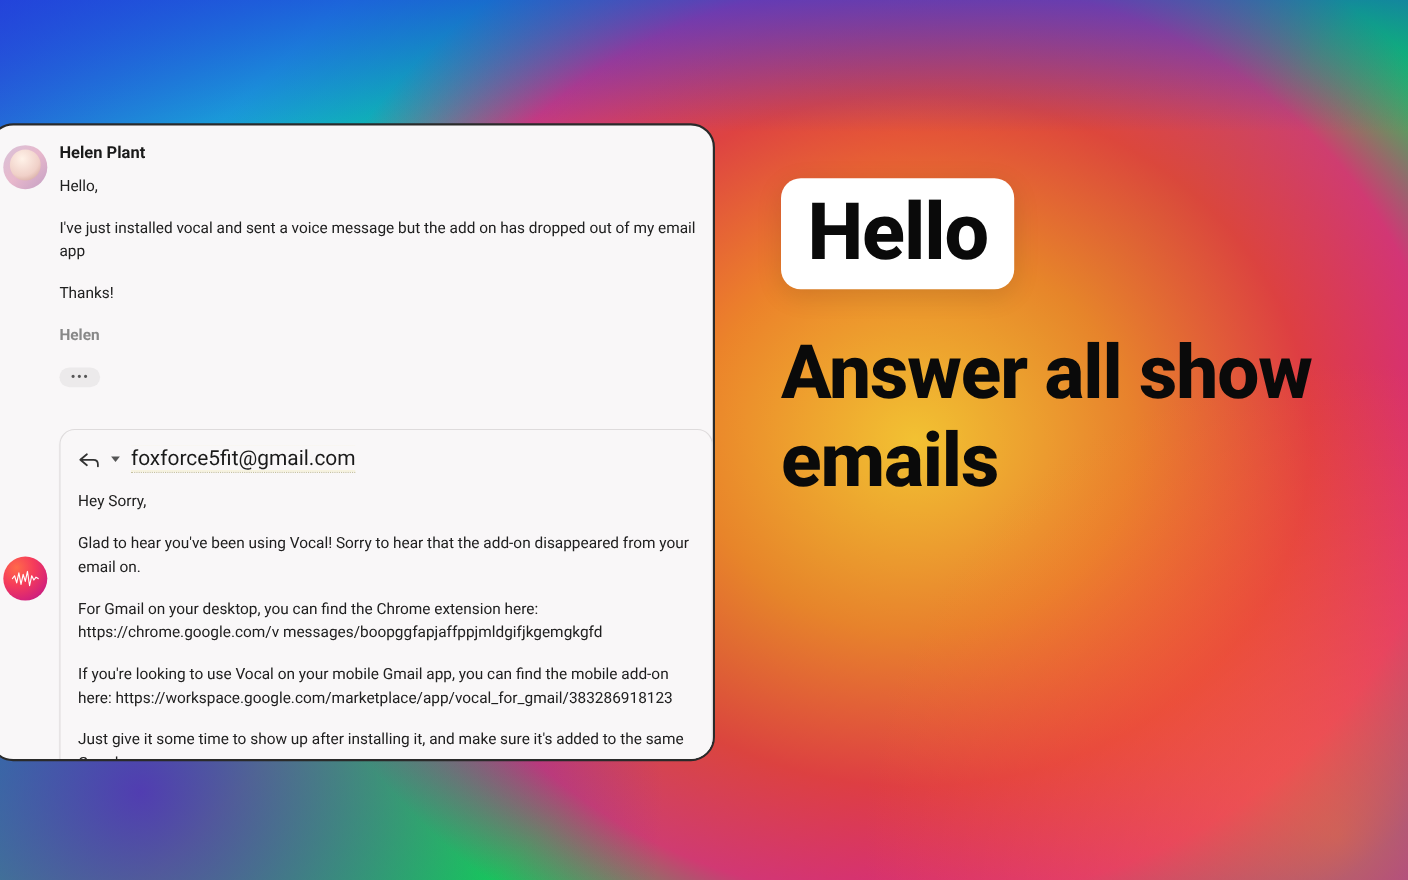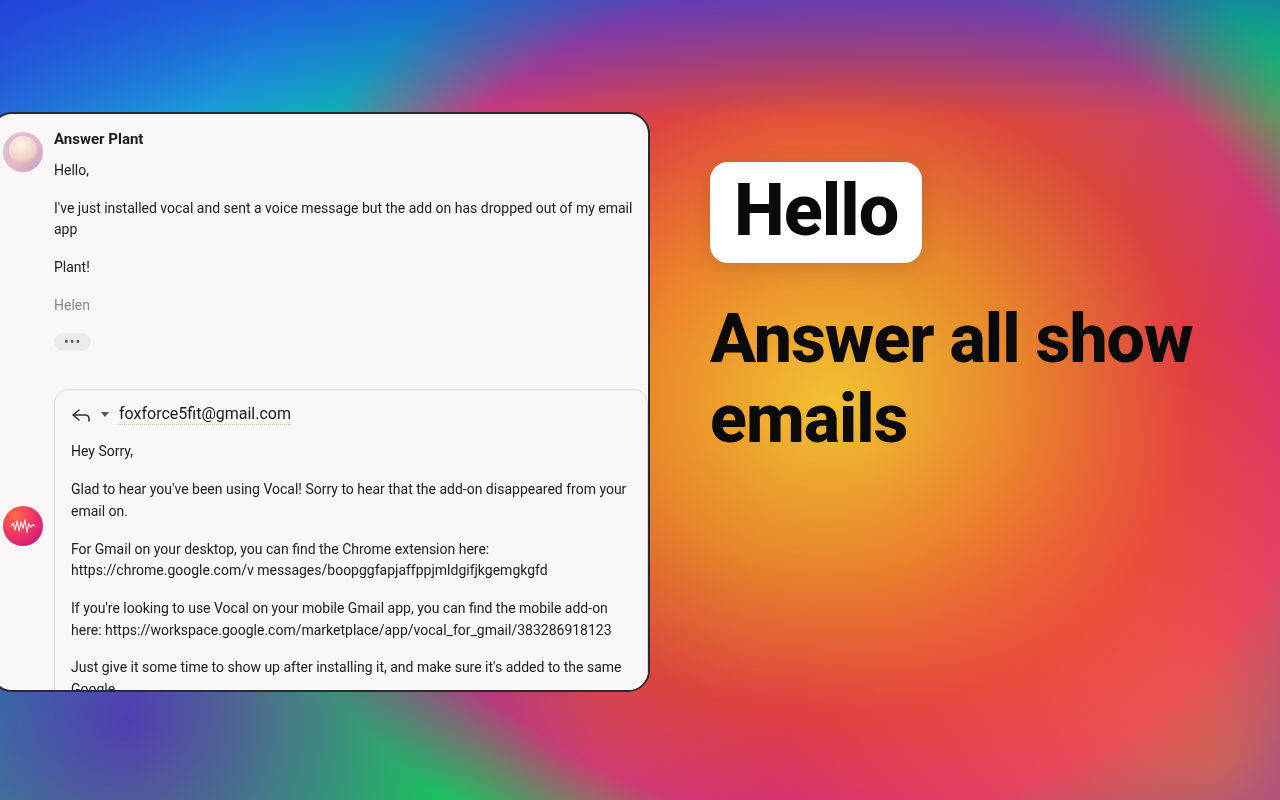--- a/index.html
+++ b/index.html
@@ -48,38 +48,38 @@
   content:""; position:absolute; left:6px; top:4px; width:28px; height:28px;
   border-radius:50%; background: radial-gradient(circle at 40% 30%, #fff2e8 0%, #f0d0c8 60%, #c89890 100%);
 }
 
 .sender-name { font-weight: 700; font-size: 15px; color: #1a1a1a; }
 .to-line { font-size: 12.5px; color: #6b6b6b; margin-top: 2px; display:flex; align-items:center; gap:4px;}
 .caret-down { width:0;height:0;border-left:4px solid transparent;border-right:4px solid transparent;border-top:5px solid #6b6b6b; display:inline-block;}
 
 .body-text { font-size: 14px; color: #202020; line-height: 1.55; margin-top: 12px; padding-right: 12px;}
 .body-text p { margin-bottom: 16px; }
-.sig { color: #888; }
+.sig { color: #888; font-weight: bold; }
 
 .more-dots {
   display:inline-flex; align-items:center; justify-content:center;
   background:#eceaeb; border-radius:11px; padding:2px 10px; margin-top:-4px;
   font-size:14px; letter-spacing:1px; color:#555; height:18px;
 }
 
 .reply-panel {
   margin: 38px 0 0 62px;
   border: 1px solid #dedbdc;
   border-radius: 14px;
   background: #f9f7f8;
   padding: 14px 16px 16px 16px;
   width: calc(100% - 62px);
   box-shadow: 0 1px 2px rgba(0,0,0,0.03);
 }
-.reply-header { display:flex; align-items:center; gap:10px; font-size:16px; }
+.reply-header { display:flex; align-items:center; gap:10px; font-size:19px; }
 .reply-arrow svg { display:block; }
 .mini-caret { width:0;height:0;border-left:4px solid transparent;border-right:4px solid transparent;border-top:5px solid #555;}
 .recipient {
   color:#1a1a1a; border-bottom:1px dotted #c5c0a0; padding-bottom:1px;
   background: linear-gradient(to top, rgba(240,230,150,0.25) 0%, rgba(240,230,150,0.25) 2px, transparent 2px);
 }
 
 .reply-body { font-size: 14px; color:#202020; line-height:1.55; margin-top:16px;}
 .reply-body p { margin-bottom: 16px; }
 
@@ -108,25 +108,25 @@
 <body>
 <div class="bg-extra"></div>
 
 <div class="email-window">
 
   <div class="email-row">
     <div class="avatar-col">
       <div class="avatar"></div>
     </div>
     <div class="content-col">
-      <div class="sender-name">Answer Plant</div>
+      <div class="sender-name">Helen Plant</div>
       <div class="body-text">
         <p>Hello,</p>
         <p>I've just installed vocal and sent a voice message but the add on has dropped out of my email app</p>
-        <p>Plant!</p>
+        <p>Thanks!</p>
         <p class="sig">Helen</p>
       </div>
       <div class="more-dots">•••</div>
     </div>
   </div>
 
   <div class="reply-panel">
     <div class="reply-header">
       <span class="reply-arrow">
         <svg width="20" height="14" viewBox="0 0 20 14">

